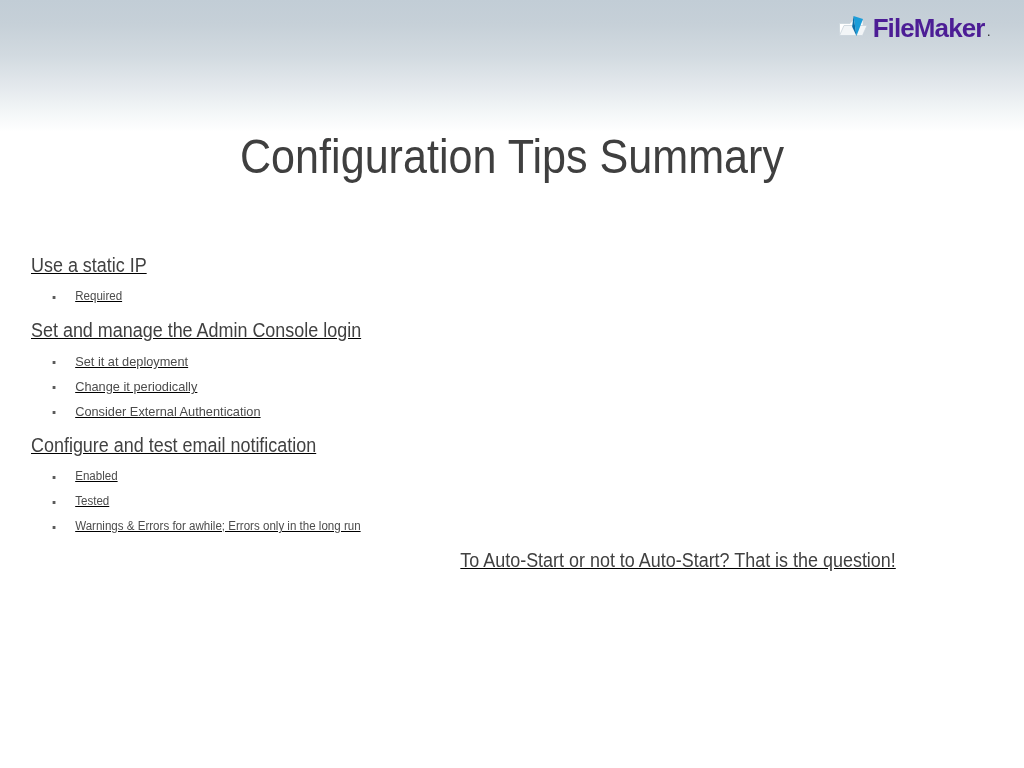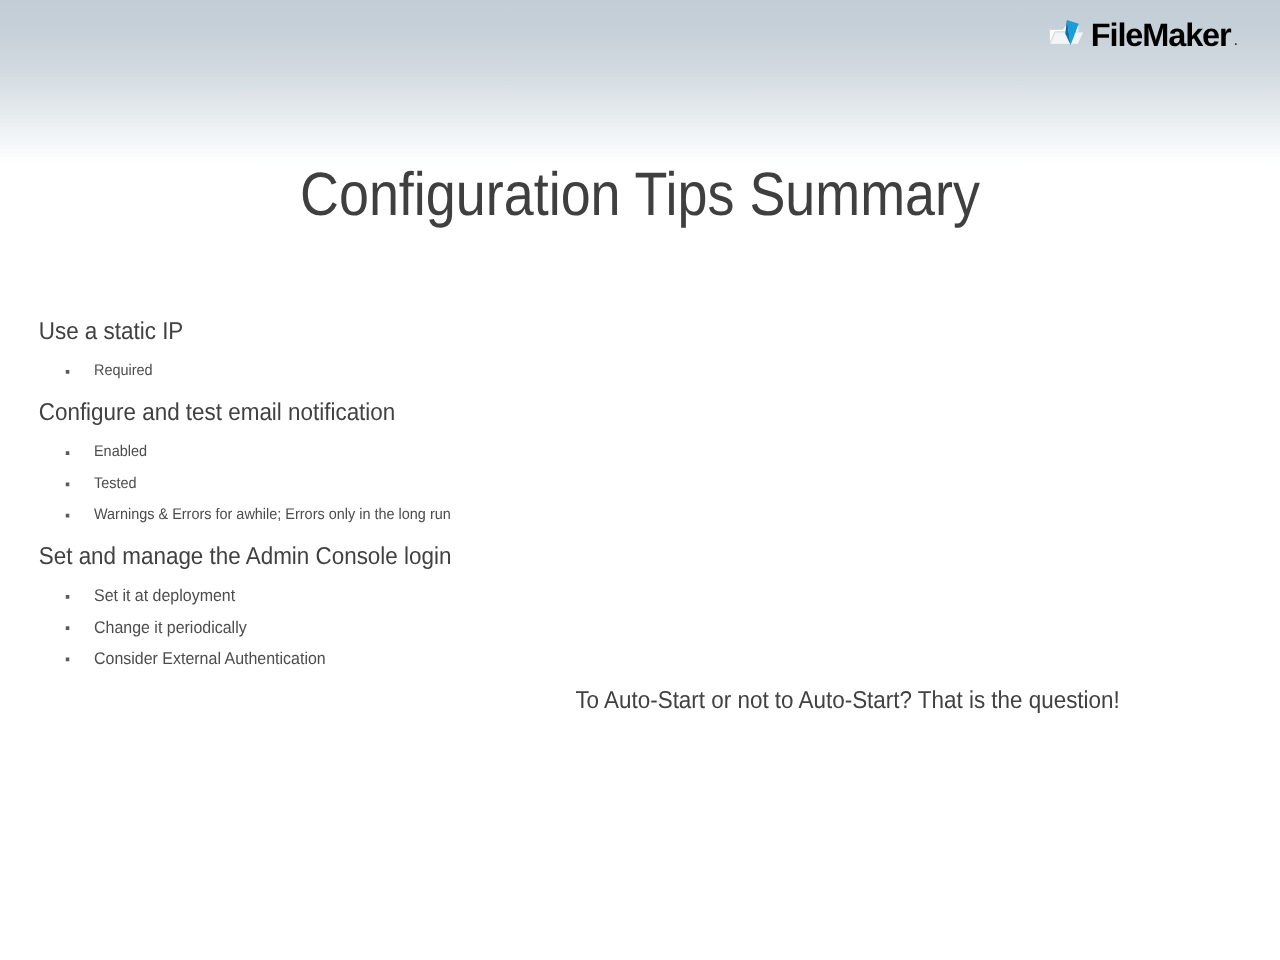--- a/index.html
+++ b/index.html
@@ -53,21 +53,21 @@
   .brand-mark {
     width: 30px;
     height: 28px;
     display: block;
   }
   .brand-word {
     font-family: "Liberation Sans", sans-serif;
     font-size: 26px;
     font-weight: bold;
     letter-spacing: -0.9px;
-    color: #000000;
+    color: #4c1d95;
     line-height: 1;
     white-space: nowrap;
   }
   .brand-tm {
     font-size: 9px;
     font-weight: bold;
     color: #2b2b2b;
     align-self: flex-end;
     padding-bottom: 4px;
     margin-left: -2px;
@@ -89,20 +89,21 @@
     white-space: nowrap;
     line-height: 1.15;
   }
 
   
   .content {
     position: absolute;
     top: 253px;
     left: 31px;
     width: 940px;
+    text-decoration: underline;
   }
 
   .section { margin: 0; }
 
   .section-heading {
     color: #414141;
     font-weight: normal;
     white-space: nowrap;
     transform-origin: left center;
     transform: scaleX(0.92);
@@ -191,55 +192,55 @@
     <div class="section group-a" id="section-0">
       <div class="section-heading">Use a static IP</div>
       <ul class="bullets">
         <li class="bullet">
           <span class="marker"></span>
           <span class="txt">Required</span>
         </li>
       </ul>
     </div>
 
+    <div class="section group-b" id="section-2">
+      <div class="section-heading">Set and manage the Admin Console login</div>
+      <ul class="bullets">
+        <li class="bullet">
+          <span class="marker"></span>
+          <span class="txt">Set it at deployment</span>
+        </li>
+        <li class="bullet">
+          <span class="marker"></span>
+          <span class="txt">Change it periodically</span>
+        </li>
+        <li class="bullet">
+          <span class="marker"></span>
+          <span class="txt">Consider External Authentication</span>
+        </li>
+      </ul>
+    </div>
+
     <div class="section group-a" id="section-1">
       <div class="section-heading">Configure and test email notification</div>
       <ul class="bullets">
         <li class="bullet">
           <span class="marker"></span>
           <span class="txt">Enabled</span>
         </li>
         <li class="bullet">
           <span class="marker"></span>
           <span class="txt">Tested</span>
         </li>
         <li class="bullet">
           <span class="marker"></span>
           <span class="txt">Warnings &amp; Errors for awhile; Errors only in the long run</span>
         </li>
       </ul>
     </div>
 
-    <div class="section group-b" id="section-2">
-      <div class="section-heading">Set and manage the Admin Console login</div>
-      <ul class="bullets">
-        <li class="bullet">
-          <span class="marker"></span>
-          <span class="txt">Set it at deployment</span>
-        </li>
-        <li class="bullet">
-          <span class="marker"></span>
-          <span class="txt">Change it periodically</span>
-        </li>
-        <li class="bullet">
-          <span class="marker"></span>
-          <span class="txt">Consider External Authentication</span>
-        </li>
-      </ul>
-    </div>
-
     <div class="section group-b" id="section-3">
       <div class="section-heading">To Auto-Start or not to Auto-Start? That is the question!</div>
     </div>
 
 
   </div>
 </div>
 
 </body></html>

